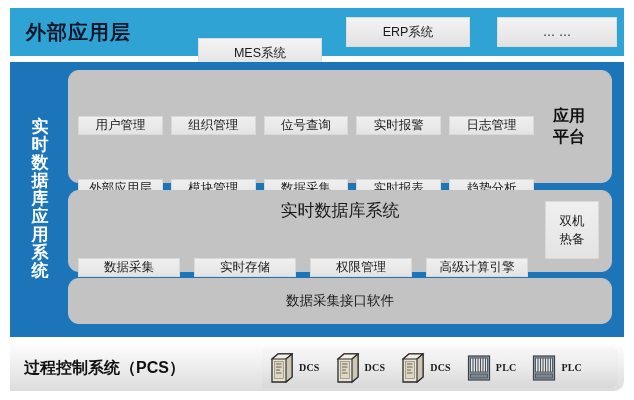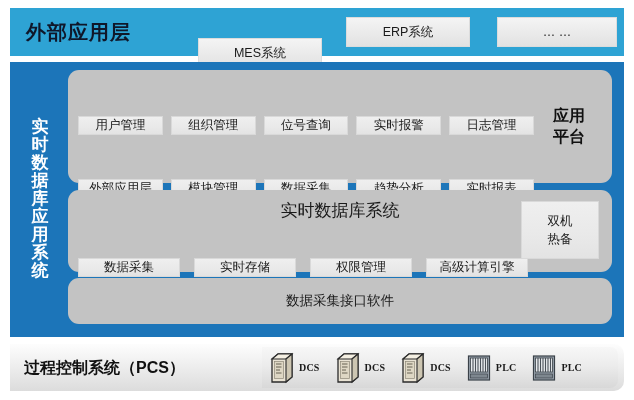--- a/index.html
+++ b/index.html
@@ -166,21 +166,21 @@
     width: 450px;
     height: 34px;
     display: grid;
     grid-template-columns: repeat(4, 1fr);
     column-gap: 14px;
   }
   .db-redundancy {
     position: absolute;
     right: 13px;
     top: 11px;
-    width: 78px;
+    width: 54px;
     height: 58px;
     background: linear-gradient(180deg,#efefef 0%, #e9e9e9 60%, #e3e3e3 100%);
     border: 1px solid #d9d9d9;
     box-sizing: border-box;
     display: flex;
     flex-direction: column;
     align-items: center;
     justify-content: center;
     font-size: 12.5px;
     color: #1a1a1a;
@@ -290,22 +290,22 @@
       <div class="app-grid">
         <div class="tile">用户管理</div>
         <div class="tile">组织管理</div>
         <div class="tile">位号查询</div>
         <div class="tile">实时报警</div>
         <div class="tile">日志管理</div>
 
         <div class="tile">外部应用层</div>
         <div class="tile">模块管理</div>
         <div class="tile">数据采集</div>
+        <div class="tile">实时报表</div>
         <div class="tile">趋势分析</div>
-        <div class="tile">实时报表</div>
       </div>
 
       <div class="app-platform-label">
         <span>应用</span>
         <span>平台</span>
       </div>
     </div>
 
     <div class="panel panel-db">
       <div class="panel-title">实时数据库系统</div>

